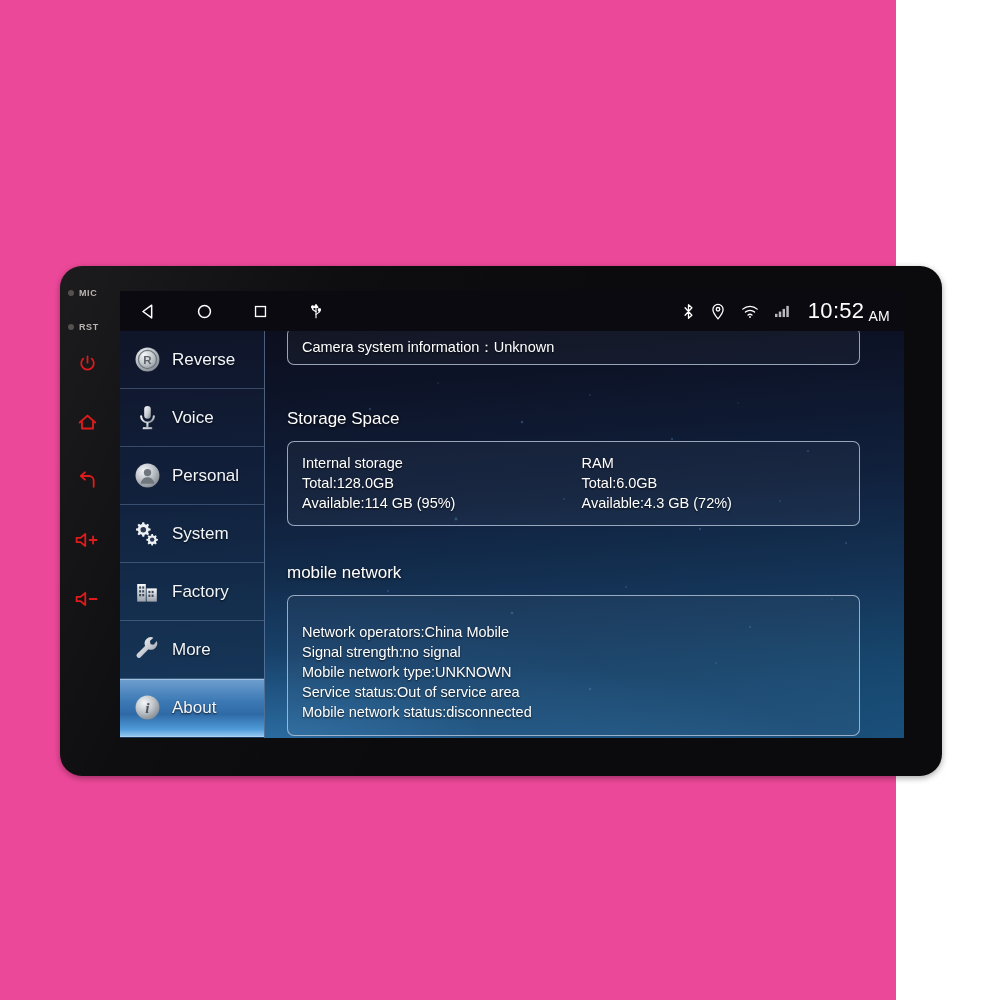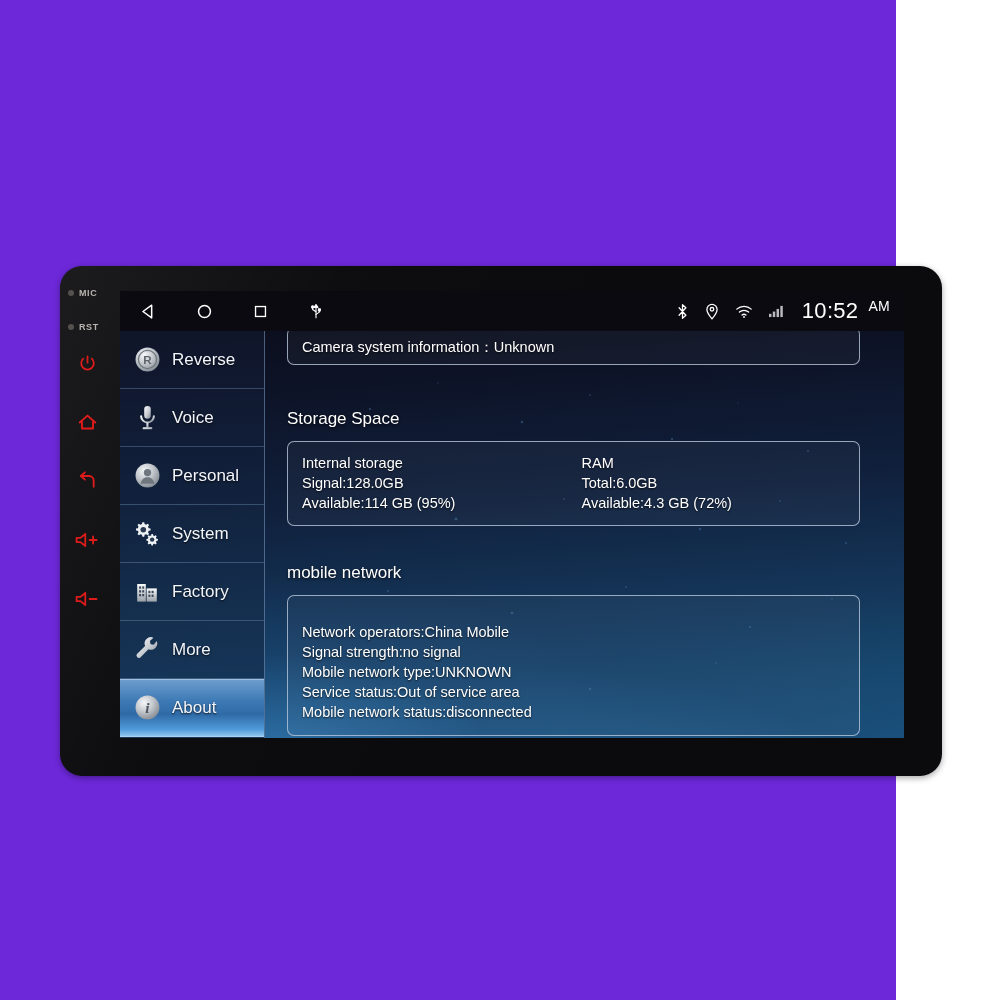--- a/index.html
+++ b/index.html
@@ -9,21 +9,21 @@
     height: 1000px;
     background: #ffffff;
     font-family: "Liberation Sans", sans-serif;
     overflow: hidden;
   }
 
   #stage {
     position: relative;
     width: 896px;
     height: 1000px;
-    background: #6d28d9;
+    background: #ec4899;
   }
 
   
   #device {
     position: absolute;
     left: 60px;
     top: 266px;
     width: 882px;
     height: 510px;
     background: #0b0b0d;
@@ -127,22 +127,22 @@
   #status-right {
     margin-left: auto;
     display: flex;
     align-items: center;
     gap: 16px;
     padding-right: 14px;
   }
   .sys-icon { display: flex; align-items: center; justify-content: center; }
   #clock-wrap {
     display: flex;
-    align-items: flex-start;
-    gap: 10px;
+    align-items: flex-end;
+    gap: 4px;
     color: #ffffff;
   }
   #clock-time {
     font-size: 22px;
     letter-spacing: 0.3px;
   }
   #clock-ampm {
     font-size: 14px;
     letter-spacing: 0.3px;
   }
@@ -545,21 +545,21 @@
 
         <div id="card-camera" class="card">
           <div class="line">Camera system information：Unknown</div>
         </div>
 
         <div id="title-storage" class="section-title">Storage Space</div>
 
         <div id="card-storage" class="card">
           <div class="col">
             <div class="line">Internal storage</div>
-            <div class="line">Signal:128.0GB</div>
+            <div class="line">Total:128.0GB</div>
             <div class="line">Available:114 GB (95%)</div>
           </div>
           <div class="col">
             <div class="line">RAM</div>
             <div class="line">Total:6.0GB</div>
             <div class="line">Available:4.3 GB (72%)</div>
           </div>
         </div>
 
         <div id="title-network" class="section-title">mobile network</div>

